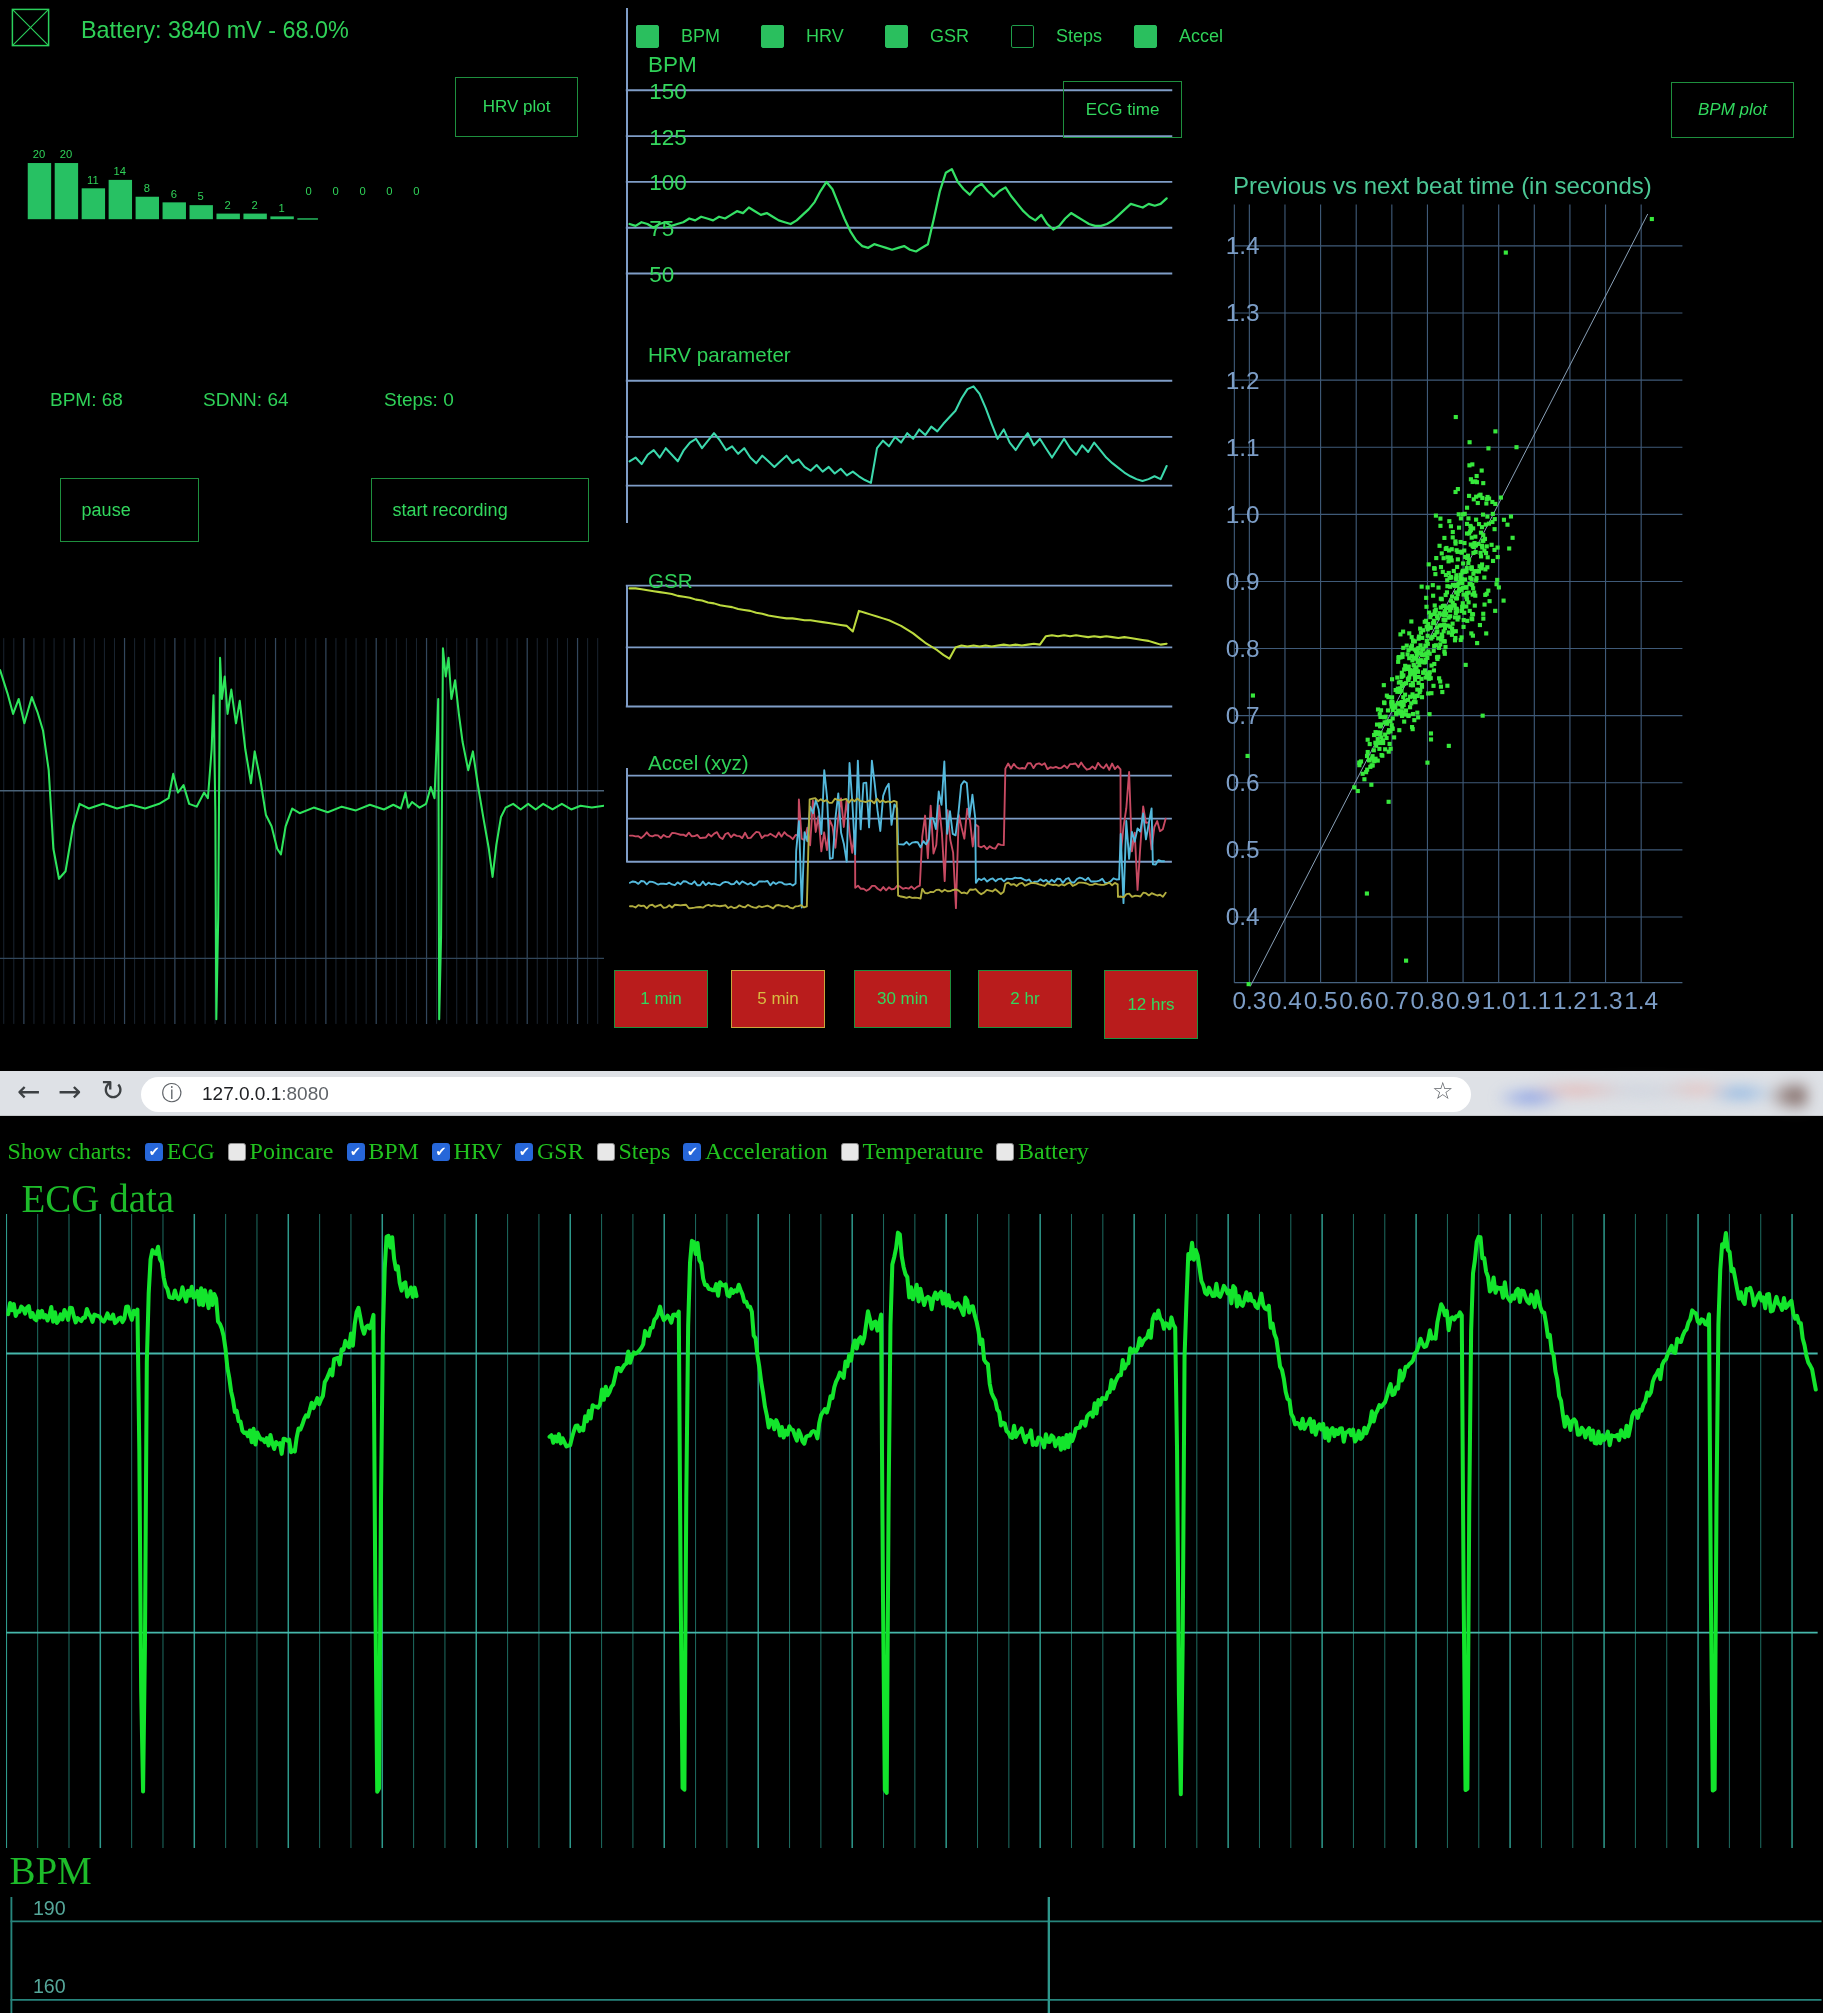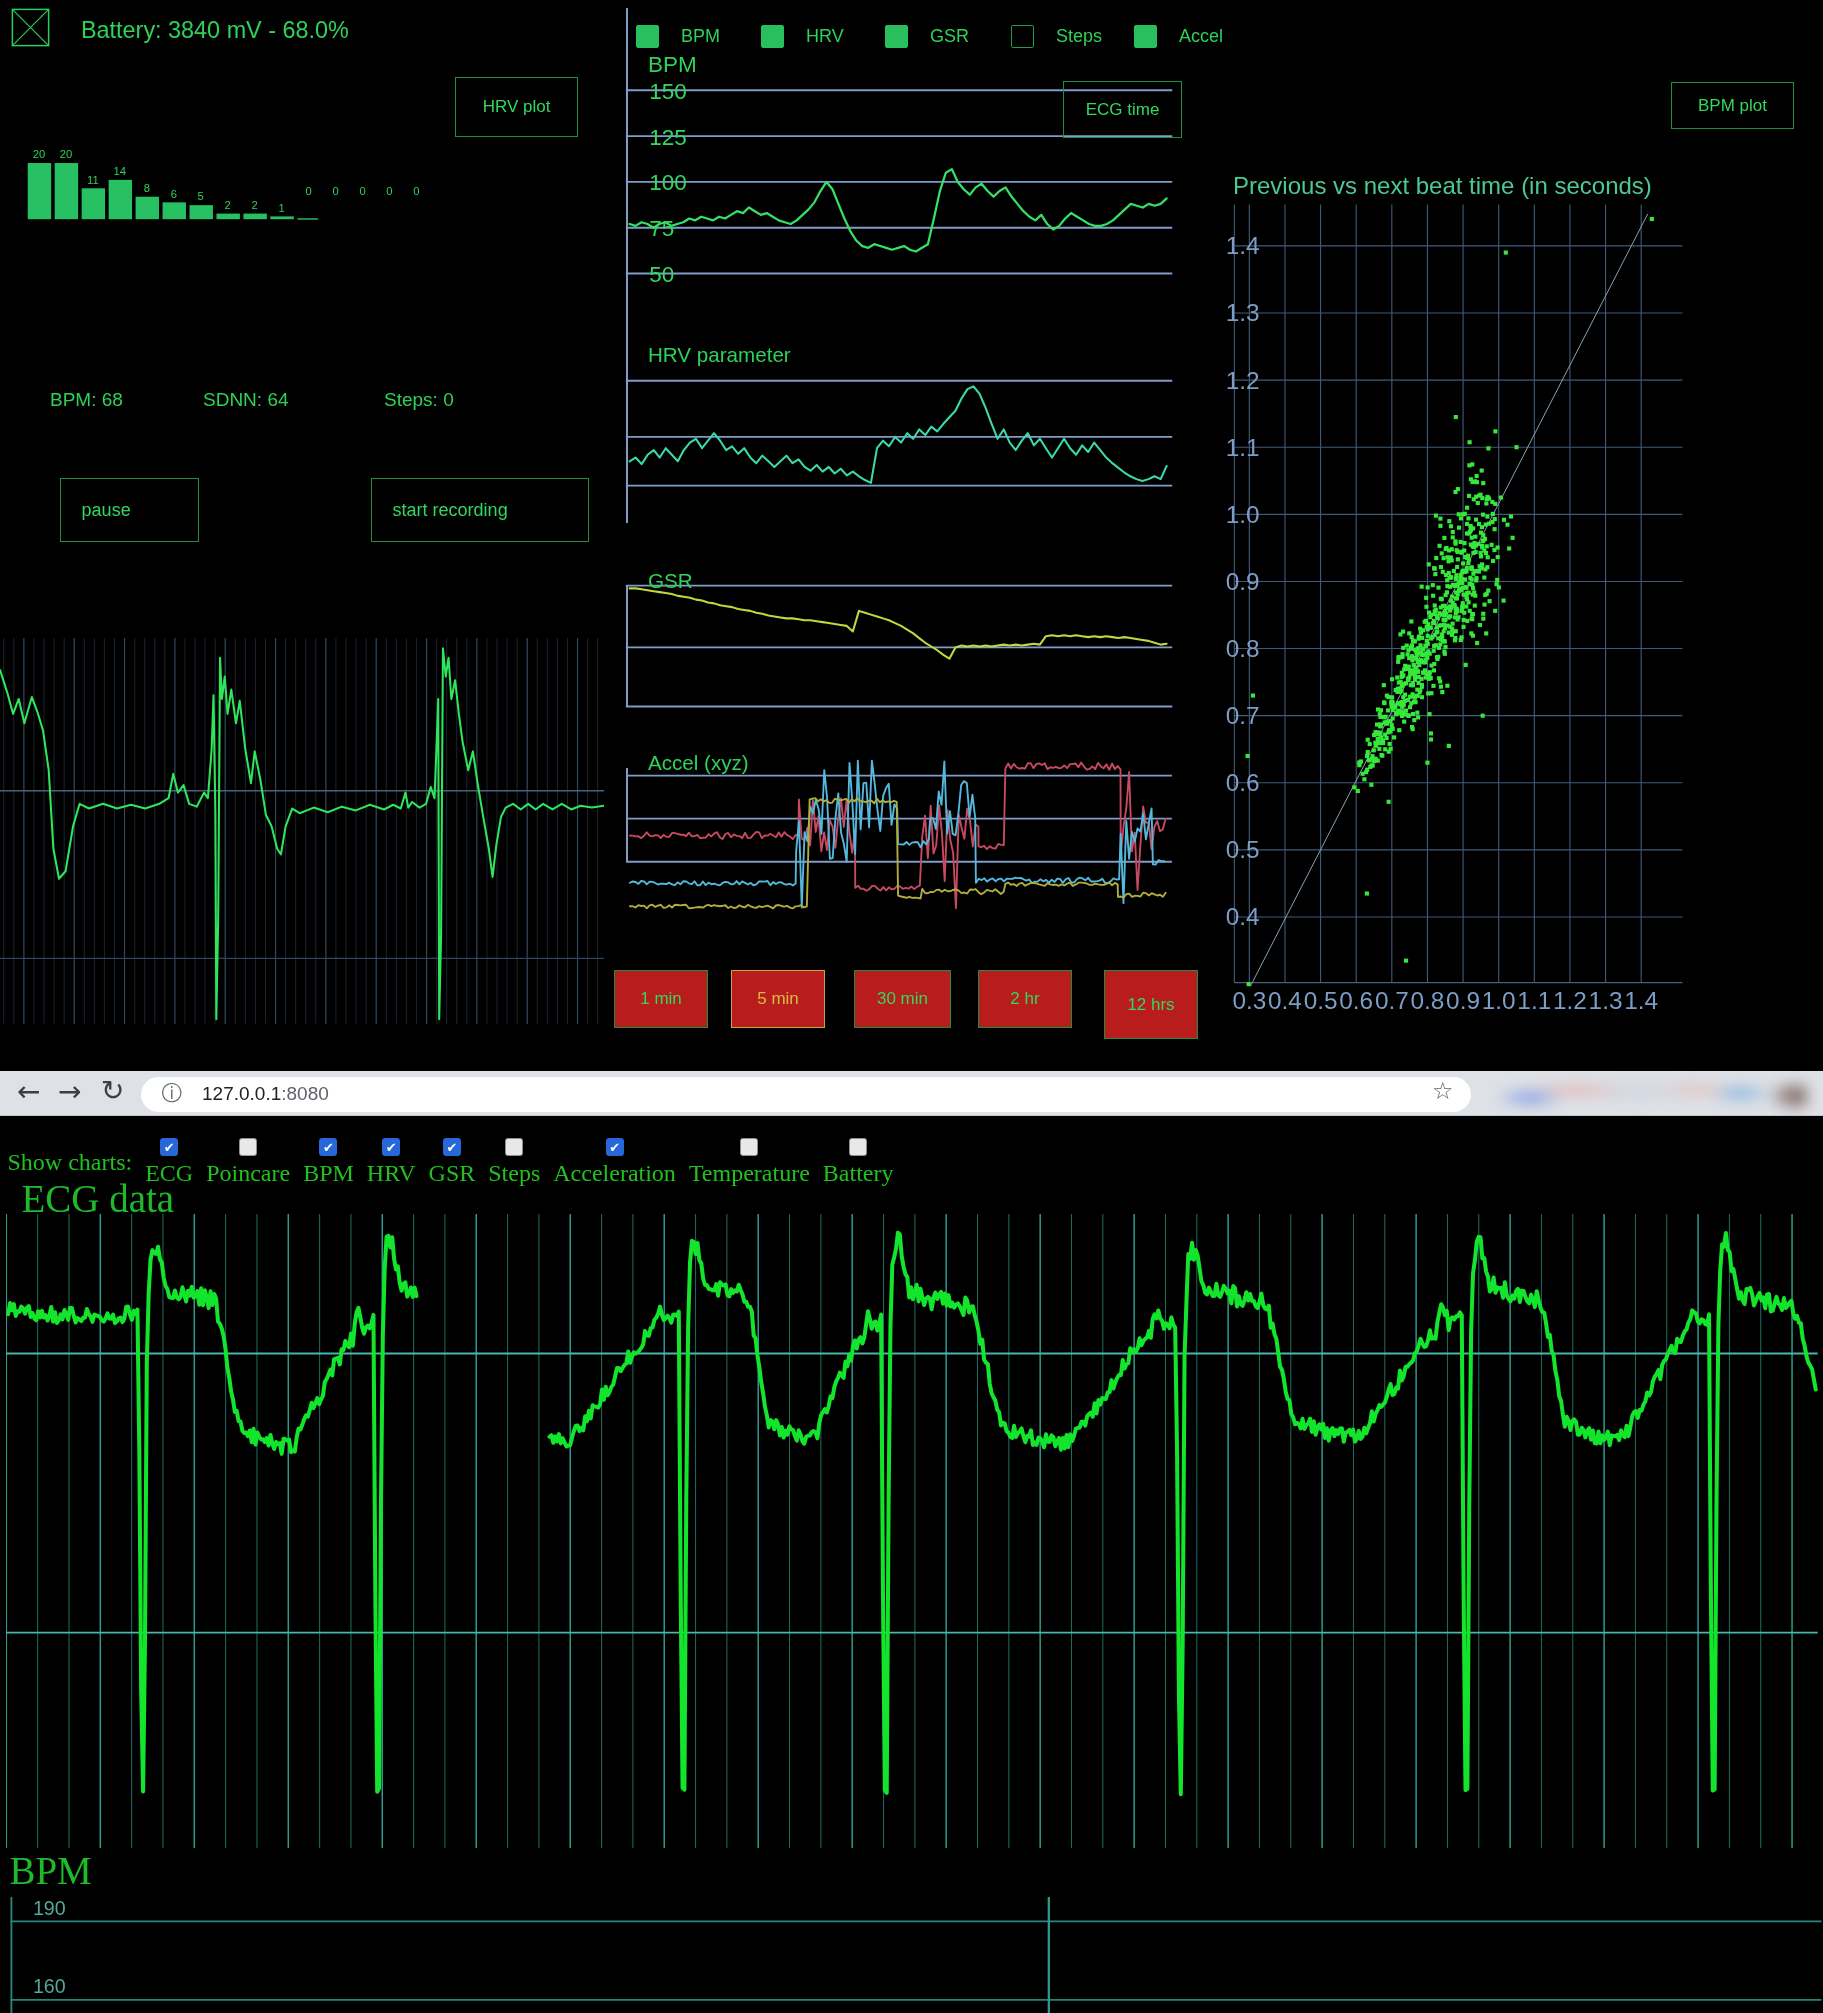--- a/index.html
+++ b/index.html
@@ -33,21 +33,21 @@
       radial-gradient(52px 15px at 10% 60%, rgba(110,140,230,.85), transparent 70%),
       radial-gradient(75px 13px at 25% 40%, rgba(230,170,165,.8), transparent 70%),
       radial-gradient(103px 17px at 46% 42%, rgba(205,210,220,.9), transparent 70%),
       radial-gradient(56px 13px at 63% 38%, rgba(235,180,172,.85), transparent 70%),
       radial-gradient(52px 15px at 78% 48%, rgba(120,170,225,.85), transparent 70%),
       radial-gradient(42px 24px at 96% 55%, rgba(105,75,68,.9), transparent 70%);}
   
   .serifgrn{font-family:"Liberation Serif",serif;color:#1dbb2a;}
   .showrow{position:absolute;left:7.5px;top:1138px;display:flex;align-items:center;gap:13px;
            font-family:"Liberation Serif",serif;font-size:24px;color:#21c21f;z-index:3;}
-  .wtog{display:flex;align-items:center;gap:3.7px;flex-direction:column;}
+  .wtog{display:flex;align-items:center;gap:3.7px;}
   .wcb{width:18px;height:18px;background:#e8e8e8;border:0.9px solid #8f8f8f;border-radius:2.8px;
        box-sizing:border-box;display:flex;align-items:center;justify-content:center;}
   .wcb.on{background:#2767d9;border-color:#2767d9;}
   .wcb.on::after{content:"\2714";color:#fff;font-size:13px;font-family:"DejaVu Sans",sans-serif;}
   .vline{position:absolute;width:1.9px;background:#7f9dc7;z-index:1;}
   svg{position:absolute;display:block;}
   text{font-family:"Liberation Sans",sans-serif;}
 </style>
 </head>
 <body>
@@ -231,21 +231,21 @@
   <span class="sectitle" style="left:648px;top:751px;font-size:20.6px;">Accel (xyz)</span>
 
   <button class="gbtn" style="left:1063px;top:81px;width:119px;height:57px;">ECG time</button>
 
   <button class="tbtn" style="left:614px;top:970px;width:94px;height:58px;">1 min</button>
   <button class="tbtn on" style="left:731px;top:970px;width:94px;height:58px;">5 min</button>
   <button class="tbtn" style="left:854px;top:970px;width:97px;height:58px;">30 min</button>
   <button class="tbtn" style="left:978px;top:970px;width:94px;height:58px;">2 hr</button>
   <button class="tbtn" style="left:1104px;top:970px;width:94px;height:69px;">12 hrs</button>
 
-  <button class="gbtn" style="left:1671px;top:82px;width:123px;height:47px;">BPM plot</button>
+  <button class="gbtn" style="left:1671px;top:82px;width:123px;height:56px;font-style:italic;">BPM plot</button>
   <span class="abs" style="left:1233px;top:172px;font-size:24px;color:#4cc795;z-index:3;">Previous vs next beat time (in seconds)</span>
   <svg id="poincare" style="left:1209px;top:169px;" width="615" height="853" viewBox="0 0 656 910">
       <line x1="43" y1="38" x2="43" y2="868" stroke="#3f5a78" stroke-width="1.2"></line>
       <line x1="81" y1="38" x2="81" y2="868" stroke="#3f5a78" stroke-width="1.2"></line>
       <line x1="119" y1="38" x2="119" y2="868" stroke="#3f5a78" stroke-width="1.2"></line>
       <line x1="157" y1="38" x2="157" y2="868" stroke="#3f5a78" stroke-width="1.2"></line>
       <line x1="195" y1="38" x2="195" y2="868" stroke="#3f5a78" stroke-width="1.2"></line>
       <line x1="233" y1="38" x2="233" y2="868" stroke="#3f5a78" stroke-width="1.2"></line>
       <line x1="271" y1="38" x2="271" y2="868" stroke="#3f5a78" stroke-width="1.2"></line>
       <line x1="309" y1="38" x2="309" y2="868" stroke="#3f5a78" stroke-width="1.2"></line>

